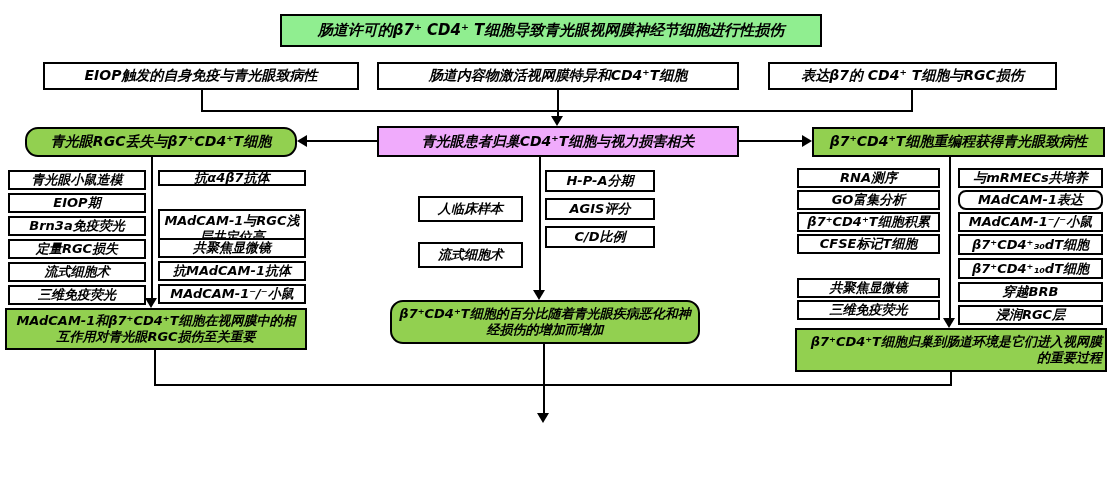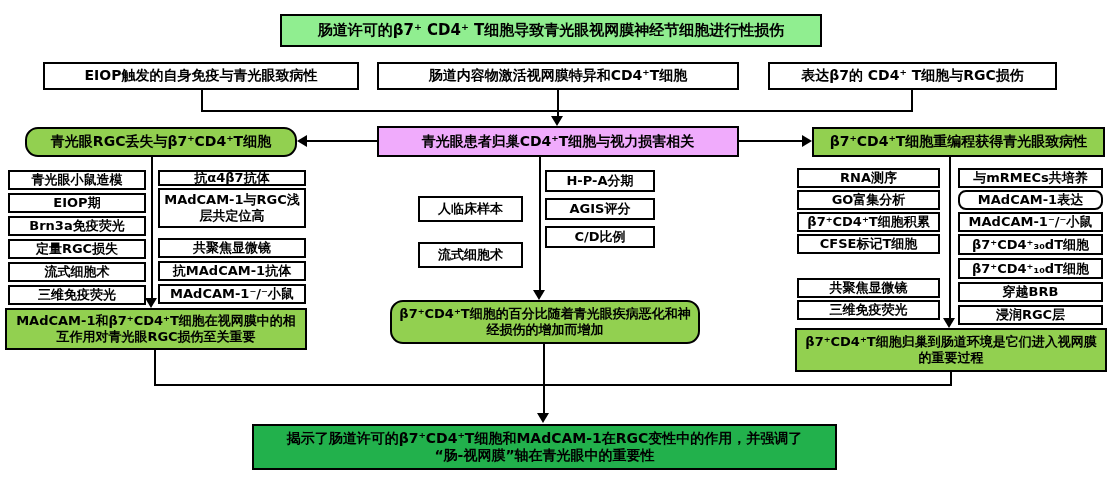--- a/index.html
+++ b/index.html
@@ -3,21 +3,21 @@
 <meta charset="utf-8">
 <style>
   html,body{margin:0;padding:0;background:#ffffff;}
   #canvas{
     position:relative;width:1110px;height:480px;background:#ffffff;overflow:hidden;
     font-family:"DejaVu Sans","Liberation Sans",sans-serif;font-weight:bold;color:#000;
   }
   .box{
     position:absolute;border:2px solid #000;box-sizing:border-box;background:#fff;
     display:flex;align-items:center;justify-content:center;text-align:center;
-    line-height:1.22;padding:1px 3px;
+    line-height:1.22;padding:1px 3px;font-style:italic;
   }
   .title{background:#90EE90;font-size:15px;white-space:nowrap;}
   .green{background:#92D050;}
   .blue{background:#f0abfc;}
   .darkgreen{background:#22B14C;}
   .f14{font-size:14px;}
   .f13{font-size:13px;}
   .method{font-size:13px;border-width:2px;}
   .vline,.hline{position:absolute;background:#000;}
   .vline{width:2px;}
@@ -63,21 +63,21 @@
   <div class="ah ah-down" style="left:943px;top:318px;"></div>
 
   <div class="box method" style="left:8px;top:170px;width:138px;height:20px;">青光眼小鼠造模</div>
   <div class="box method" style="left:8px;top:193px;width:138px;height:20px;">EIOP期</div>
   <div class="box method" style="left:8px;top:216px;width:138px;height:20px;">Brn3a免疫荧光</div>
   <div class="box method" style="left:8px;top:239px;width:138px;height:20px;">定量RGC损失</div>
   <div class="box method" style="left:8px;top:262px;width:138px;height:20px;">流式细胞术</div>
   <div class="box method" style="left:8px;top:285px;width:138px;height:20px;">三维免疫荧光</div>
 
   <div class="box method" style="left:158px;top:170px;width:148px;height:16px;">抗α4β7抗体</div>
-  <div class="box method" style="left:158px;top:188px;width:148px;height:40px;">MAdCAM-1与RGC浅层共定位高</div>
+  <div class="box method" style="left:158px;top:209px;width:148px;height:40px;">MAdCAM-1与RGC浅层共定位高</div>
   <div class="box method" style="left:158px;top:238px;width:148px;height:20px;">共聚焦显微镜</div>
   <div class="box method" style="left:158px;top:261px;width:148px;height:20px;">抗MAdCAM-1抗体</div>
   <div class="box method" style="left:158px;top:284px;width:148px;height:20px;">MAdCAM-1⁻/⁻小鼠</div>
 
   <div class="box method" style="left:418px;top:196px;width:105px;height:26px;">人临床样本</div>
   <div class="box method" style="left:418px;top:242px;width:105px;height:26px;">流式细胞术</div>
   <div class="box method" style="left:545px;top:170px;width:110px;height:22px;">H-P-A分期</div>
   <div class="box method" style="left:545px;top:198px;width:110px;height:22px;">AGIS评分</div>
   <div class="box method" style="left:545px;top:226px;width:110px;height:22px;">C/D比例</div>
 
@@ -91,26 +91,22 @@
   <div class="box method" style="left:958px;top:168px;width:145px;height:20px;">与mRMECs共培养</div>
   <div class="box method" style="left:958px;top:190px;width:145px;height:20px;border-radius:8px;">MAdCAM-1表达</div>
   <div class="box method" style="left:958px;top:212px;width:145px;height:20px;">MAdCAM-1⁻/⁻小鼠</div>
   <div class="box method" style="left:958px;top:234px;width:145px;height:21px;">β7⁺CD4⁺₃₀dT细胞</div>
   <div class="box method" style="left:958px;top:258px;width:145px;height:21px;">β7⁺CD4⁺₁₀dT细胞</div>
   <div class="box method" style="left:958px;top:282px;width:145px;height:20px;">穿越BRB</div>
   <div class="box method" style="left:958px;top:305px;width:145px;height:20px;">浸润RGC层</div>
 
   <div class="box green f13" style="left:5px;top:308px;width:302px;height:42px;">MAdCAM-1和β7⁺CD4⁺T细胞在视网膜中的相互作用对青光眼RGC损伤至关重要</div>
   <div class="box green f13" style="left:390px;top:300px;width:310px;height:44px;border-radius:13px;">β7⁺CD4⁺T细胞的百分比随着青光眼疾病恶化和神经损伤的增加而增加</div>
-  <div class="box green f13" style="left:795px;top:328px;width:312px;height:44px;">β7⁺CD4⁺T细胞归巢到肠道环境是它们进入视网膜的重要过程</div>
+  <div class="box green f13" style="left:795px;top:328px;width:312px;height:44px;text-align:right;">β7⁺CD4⁺T细胞归巢到肠道环境是它们进入视网膜的重要过程</div>
 
   <div class="vline" style="left:154px;top:350px;height:36px;"></div>
   <div class="vline" style="left:950px;top:372px;height:14px;"></div>
   <div class="hline" style="left:154px;top:384px;width:798px;"></div>
   <div class="vline" style="left:543px;top:344px;height:69px;"></div>
   <div class="ah ah-down" style="left:537px;top:413px;"></div>
 
-  <div class="box darkgreen f14 twolines" style="left:252px;top:424px;width:585px;height:46px;">
-    <div>揭示了肠道许可的β7⁺CD4⁺T细胞和MAdCAM-1在RGC变性中的作用，并强调了</div>
-    <div>“肠-视网膜”轴在青光眼中的重要性</div>
-  </div>
 
 </div>
 
 </body></html>

